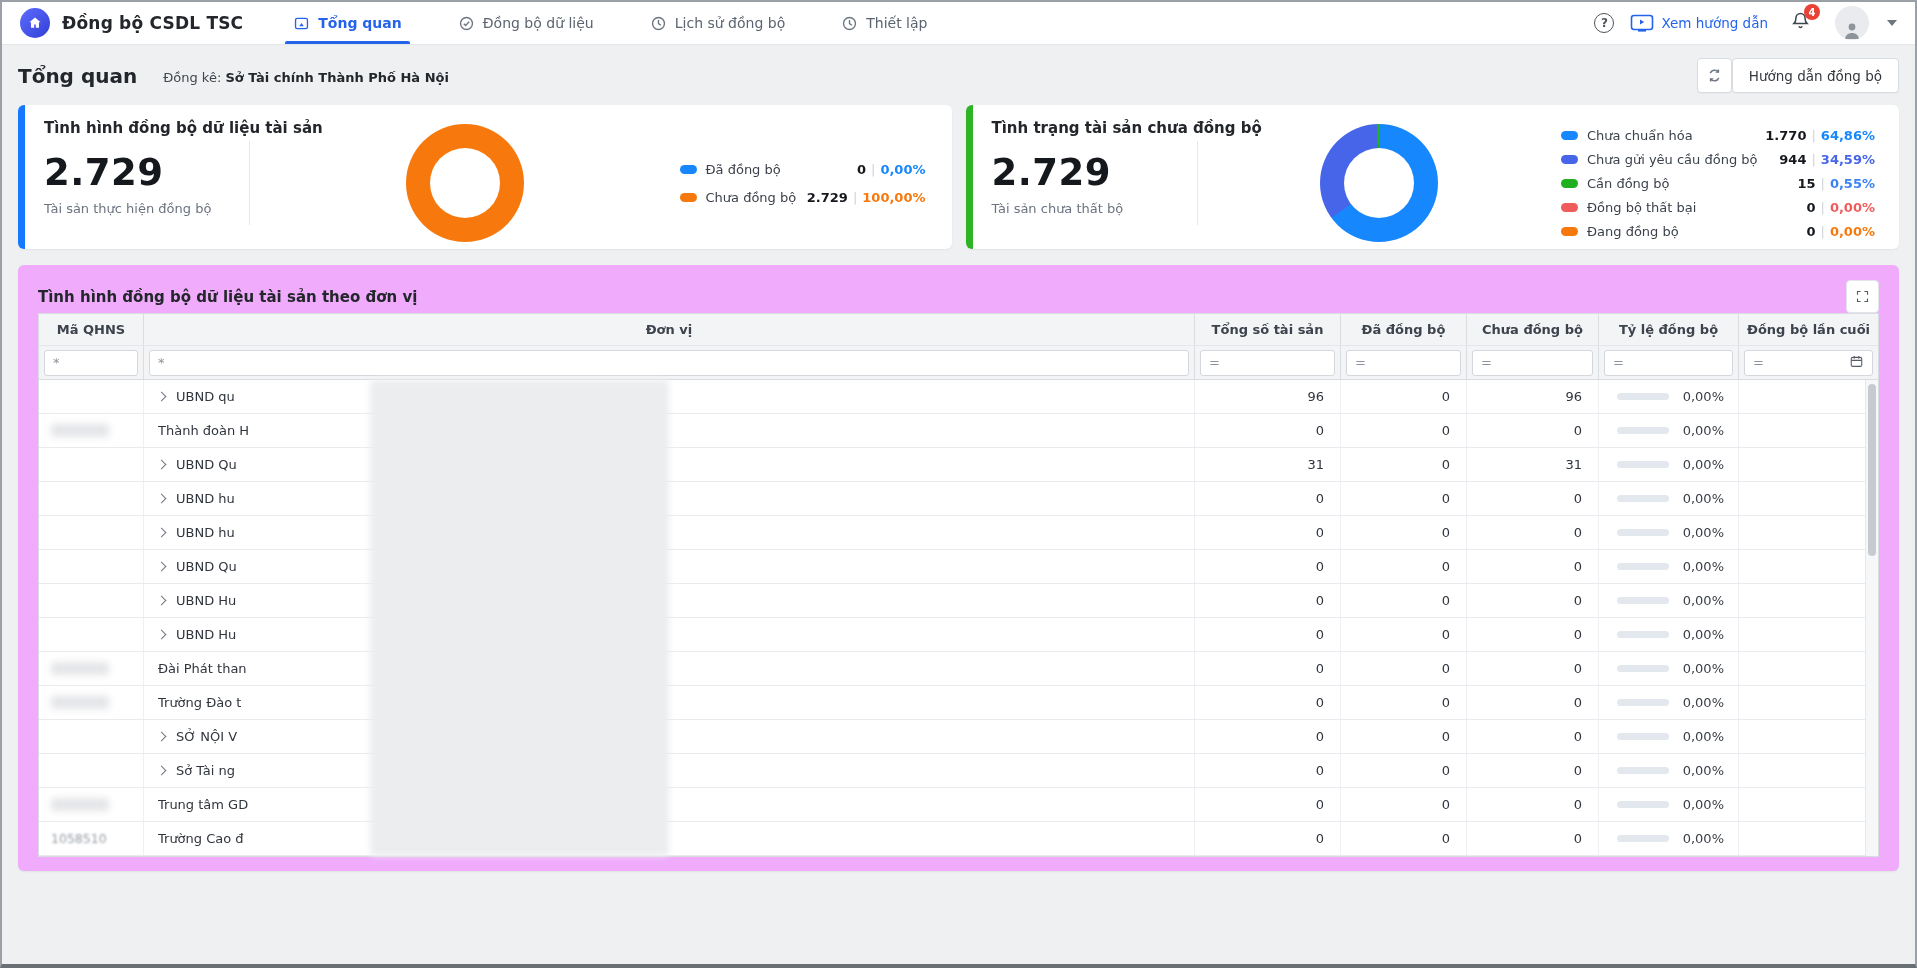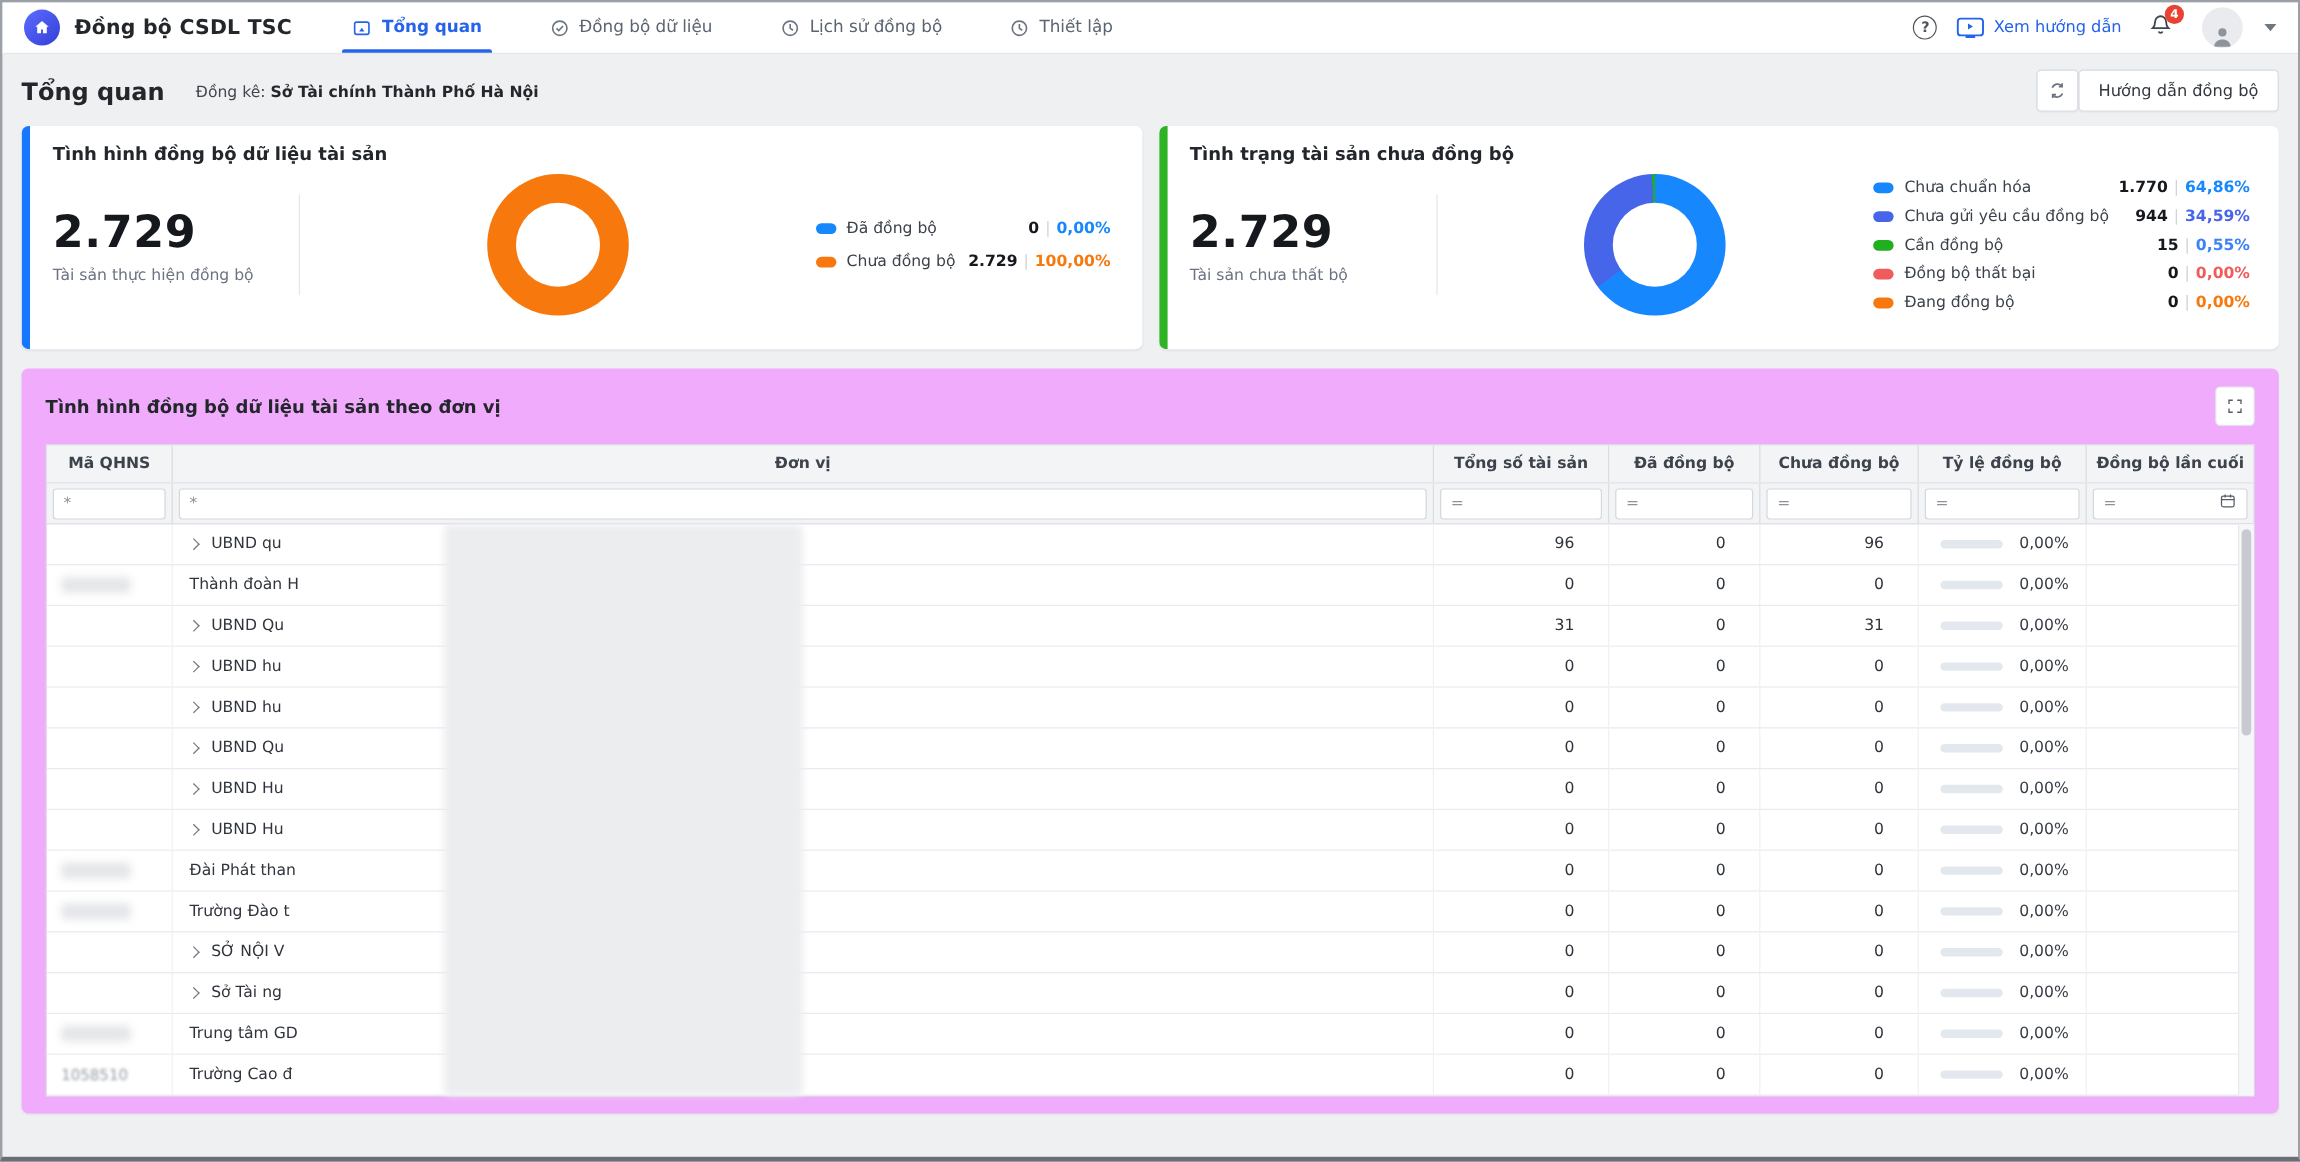--- a/index.html
+++ b/index.html
@@ -36,21 +36,21 @@
   .page-title{font-size:20px;font-weight:bold;color:#23262b}
   .stats{margin-left:26px;font-size:13px;color:#41464e;padding-top:4px}
   .stats b{color:#23262b}
   .header-actions{margin-left:auto;display:flex;}
   .btn{background:#fff;border:1px solid #d8dbe0;border-radius:4px;height:35px;display:flex;align-items:center;justify-content:center;cursor:pointer;box-shadow:0 1px 1px rgba(0,0,0,.03)}
   .btn-icon{width:35px}
   .btn-icon svg{width:17px;height:17px;stroke:#6b7480;fill:none;stroke-width:1.7}
   .btn-text{padding:0 16px;font-size:13.5px;color:#33383f}
   
   .cards{display:flex;gap:14px;padding:0 16px}
-  .card{flex:1;background:#fff;border-radius:6px;box-shadow:0 1px 2px rgba(25,35,60,.06);position:relative;overflow:hidden;height:186px}
+  .card{flex:1;background:#fff;border-radius:6px;box-shadow:0 1px 2px rgba(25,35,60,.06);position:relative;overflow:hidden;height:144px}
   .accent{position:absolute;left:0;top:0;bottom:0;width:7px}
   .card-title{position:absolute;top:14px;left:26px;font-size:15px;font-weight:bold;color:#23262b}
   .card-body{display:flex;align-items:center;height:100%;padding:18px 20px 6px 26px}
   .stat-block{width:205px;flex:none}
   .stat-number{font-size:37px;font-weight:bold;color:#15181d;letter-spacing:.5px}
   .stat-sub{font-size:13px;color:#6b7280;margin-top:7px}
   .vdiv{width:1px;height:84px;background:#e5e7eb;flex:none}
   .donut-zone{flex:1;display:flex;justify-content:center}
   .donut{width:118px;height:118px;border-radius:50%;position:relative}
   .donut::after{content:"";position:absolute;inset:24px;background:#fff;border-radius:50%}
@@ -64,21 +64,21 @@
   .lg-label{color:#3c424b;flex:1;padding-right:10px;white-space:nowrap}
   .lg-val{font-weight:bold;color:#15181d}
   .lg-sep{color:#cfd4da;margin:0 5px}
   .lg-pct{font-weight:bold}
   
   .table-card{background:#f0abfc;border-radius:6px;box-shadow:0 1px 2px rgba(25,35,60,.06);margin:16px 16px 0;padding:15px 20px 14px;position:relative}
   .table-head{display:flex;align-items:center}
   .table-title{font-size:15px;font-weight:bold;color:#23262b}
   .expand-btn{margin-left:auto;width:33px;height:33px;border:1px solid #e1e4e8;border-radius:4px;background:#fff;display:flex;align-items:center;justify-content:center;cursor:pointer}
   .expand-btn svg{width:15px;height:15px;stroke:#555c66;fill:none;stroke-width:1.8}
-  .grid{margin-top:15px;border:1px solid #d9dce1;display:flex;flex-direction:column}
+  .grid{border:1px solid #d9dce1;display:flex;flex-direction:column}
   .g-row{display:flex;align-items:stretch}
   .hrow{background:#f3f4f6;height:31px}
   .frow{background:#f3f4f6;height:35px;border-top:1px solid #e3e6ea;border-bottom:1px solid #d9dce1}
   .hcell{display:flex;align-items:center;justify-content:center;font-size:13px;font-weight:bold;color:#3d434d;border-right:1px solid #dadde2}
   .fcell{display:flex;align-items:center;border-right:1px solid #dadde2;padding:0 5px}
   .c-code{width:105px;flex:none}
   .c-unit{flex:1;min-width:0}
   .c-total{width:146px;flex:none}
   .c-sync{width:126px;flex:none}
   .c-unsync{width:132px;flex:none}
@@ -88,21 +88,21 @@
   .filter-input .op{font-size:13px;color:#8d939c}
   .filter-input .cal{margin-left:auto}
   .filter-input .cal svg{width:15px;height:15px;stroke:#555c66;fill:none;stroke-width:1.4}
   .tbody{position:relative}
   .trow{display:flex;height:34px;border-bottom:1px solid #e9ebee;background:#fff}
   .trow:last-child{border-bottom:none}
   .tcell{display:flex;align-items:center;font-size:13px;color:#30353d;border-right:1px solid #eef0f3;overflow:hidden}
   .cell-unit{padding-left:14px;gap:9px}
   .chev{width:7px;height:7px;border-top:1.7px solid #6f7680;border-right:1.7px solid #6f7680;transform:rotate(45deg);flex:none;margin-right:2px;cursor:pointer}
   .unit-txt{white-space:nowrap}
-  .num{justify-content:flex-end;padding-right:28px}
+  .num{justify-content:flex-end;padding-right:16px}
   .cell-code{padding-left:12px;position:relative}
   .code-txt{font-size:12.5px;color:#959ba3;filter:blur(1.3px)}
   .code-blob{width:58px;height:13px;background:#e4e5e8;border-radius:3px;filter:blur(3.5px)}
   .cell-rate{padding:0 14px 0 18px}
   .rate-bar{width:52px;height:7px;border-radius:4px;background:#e3e7ee;flex:none}
   .rate-txt{margin-left:auto;color:#383e46}
   .blur-band{position:absolute;left:331px;width:299px;top:0;bottom:0;background:rgba(235,236,238,.96);filter:blur(3px);border-radius:4px;pointer-events:none}
   .vscroll{position:absolute;right:0;top:0;bottom:0;width:13px;background:#f6f7f8;border-left:1px solid #e6e8eb}
   .vthumb{position:absolute;top:4px;left:2px;width:8px;height:172px;background:#c7cbd1;border-radius:4px;cursor:pointer}
 </style>

